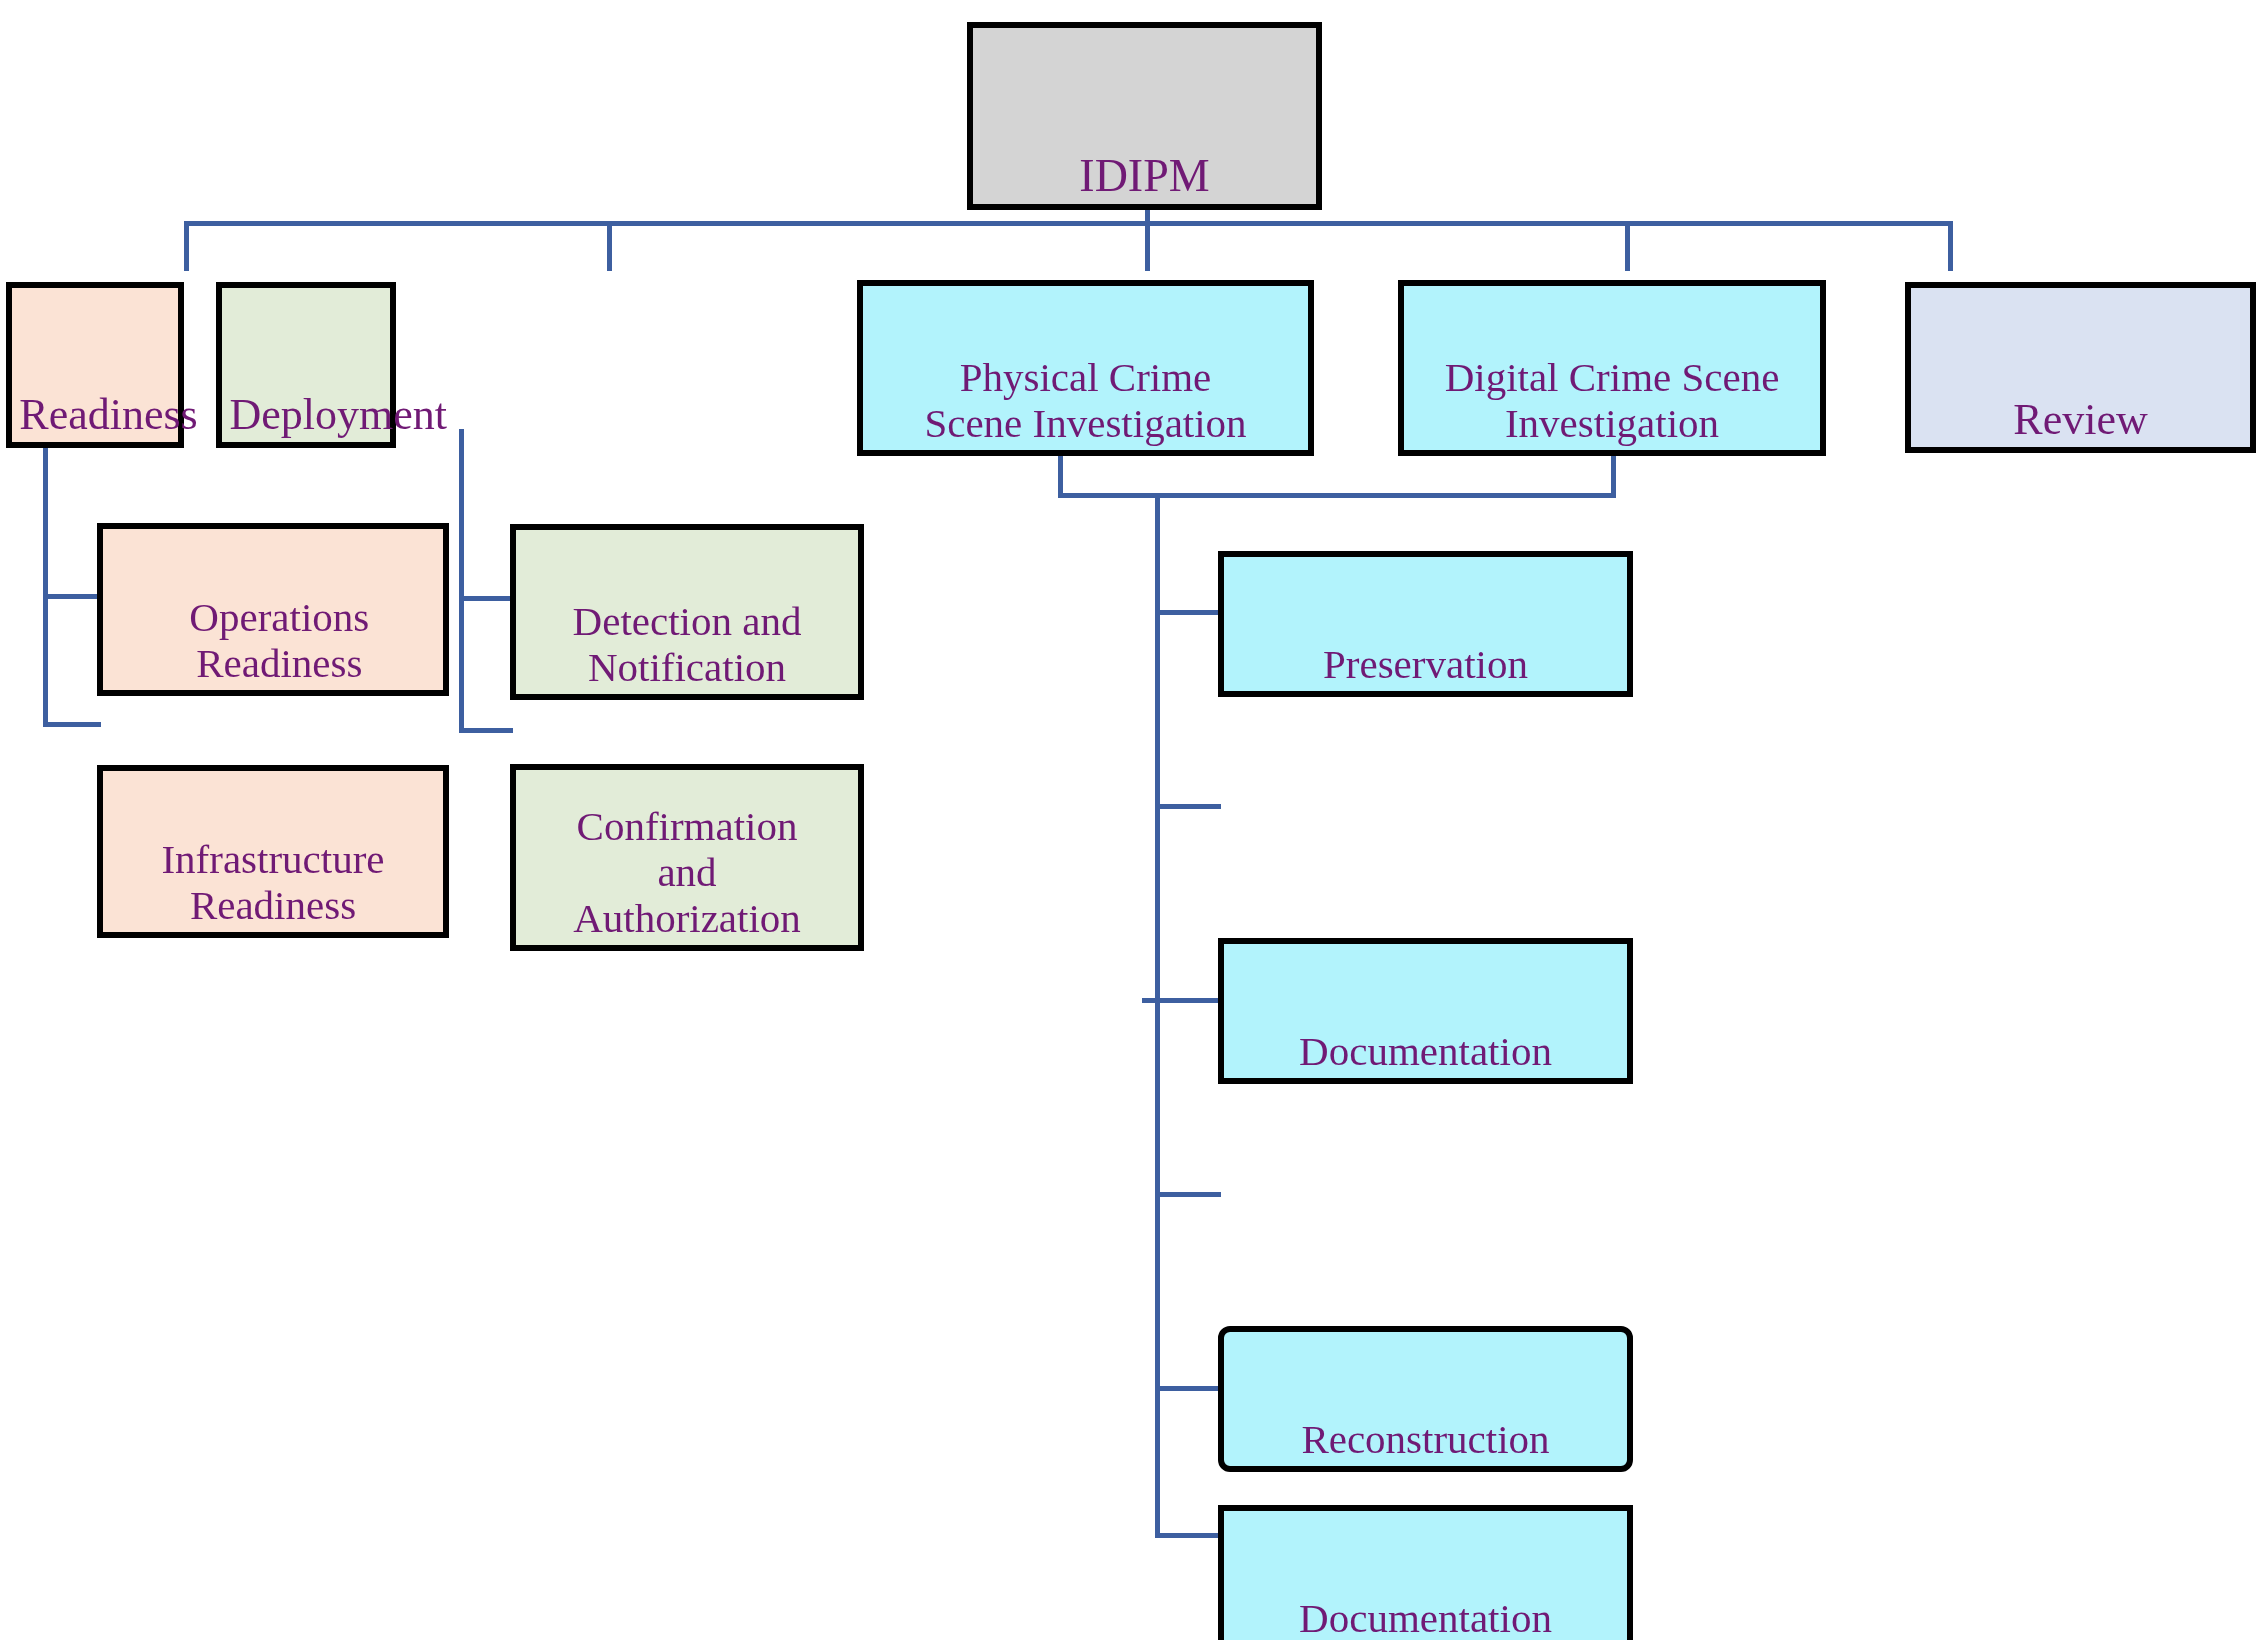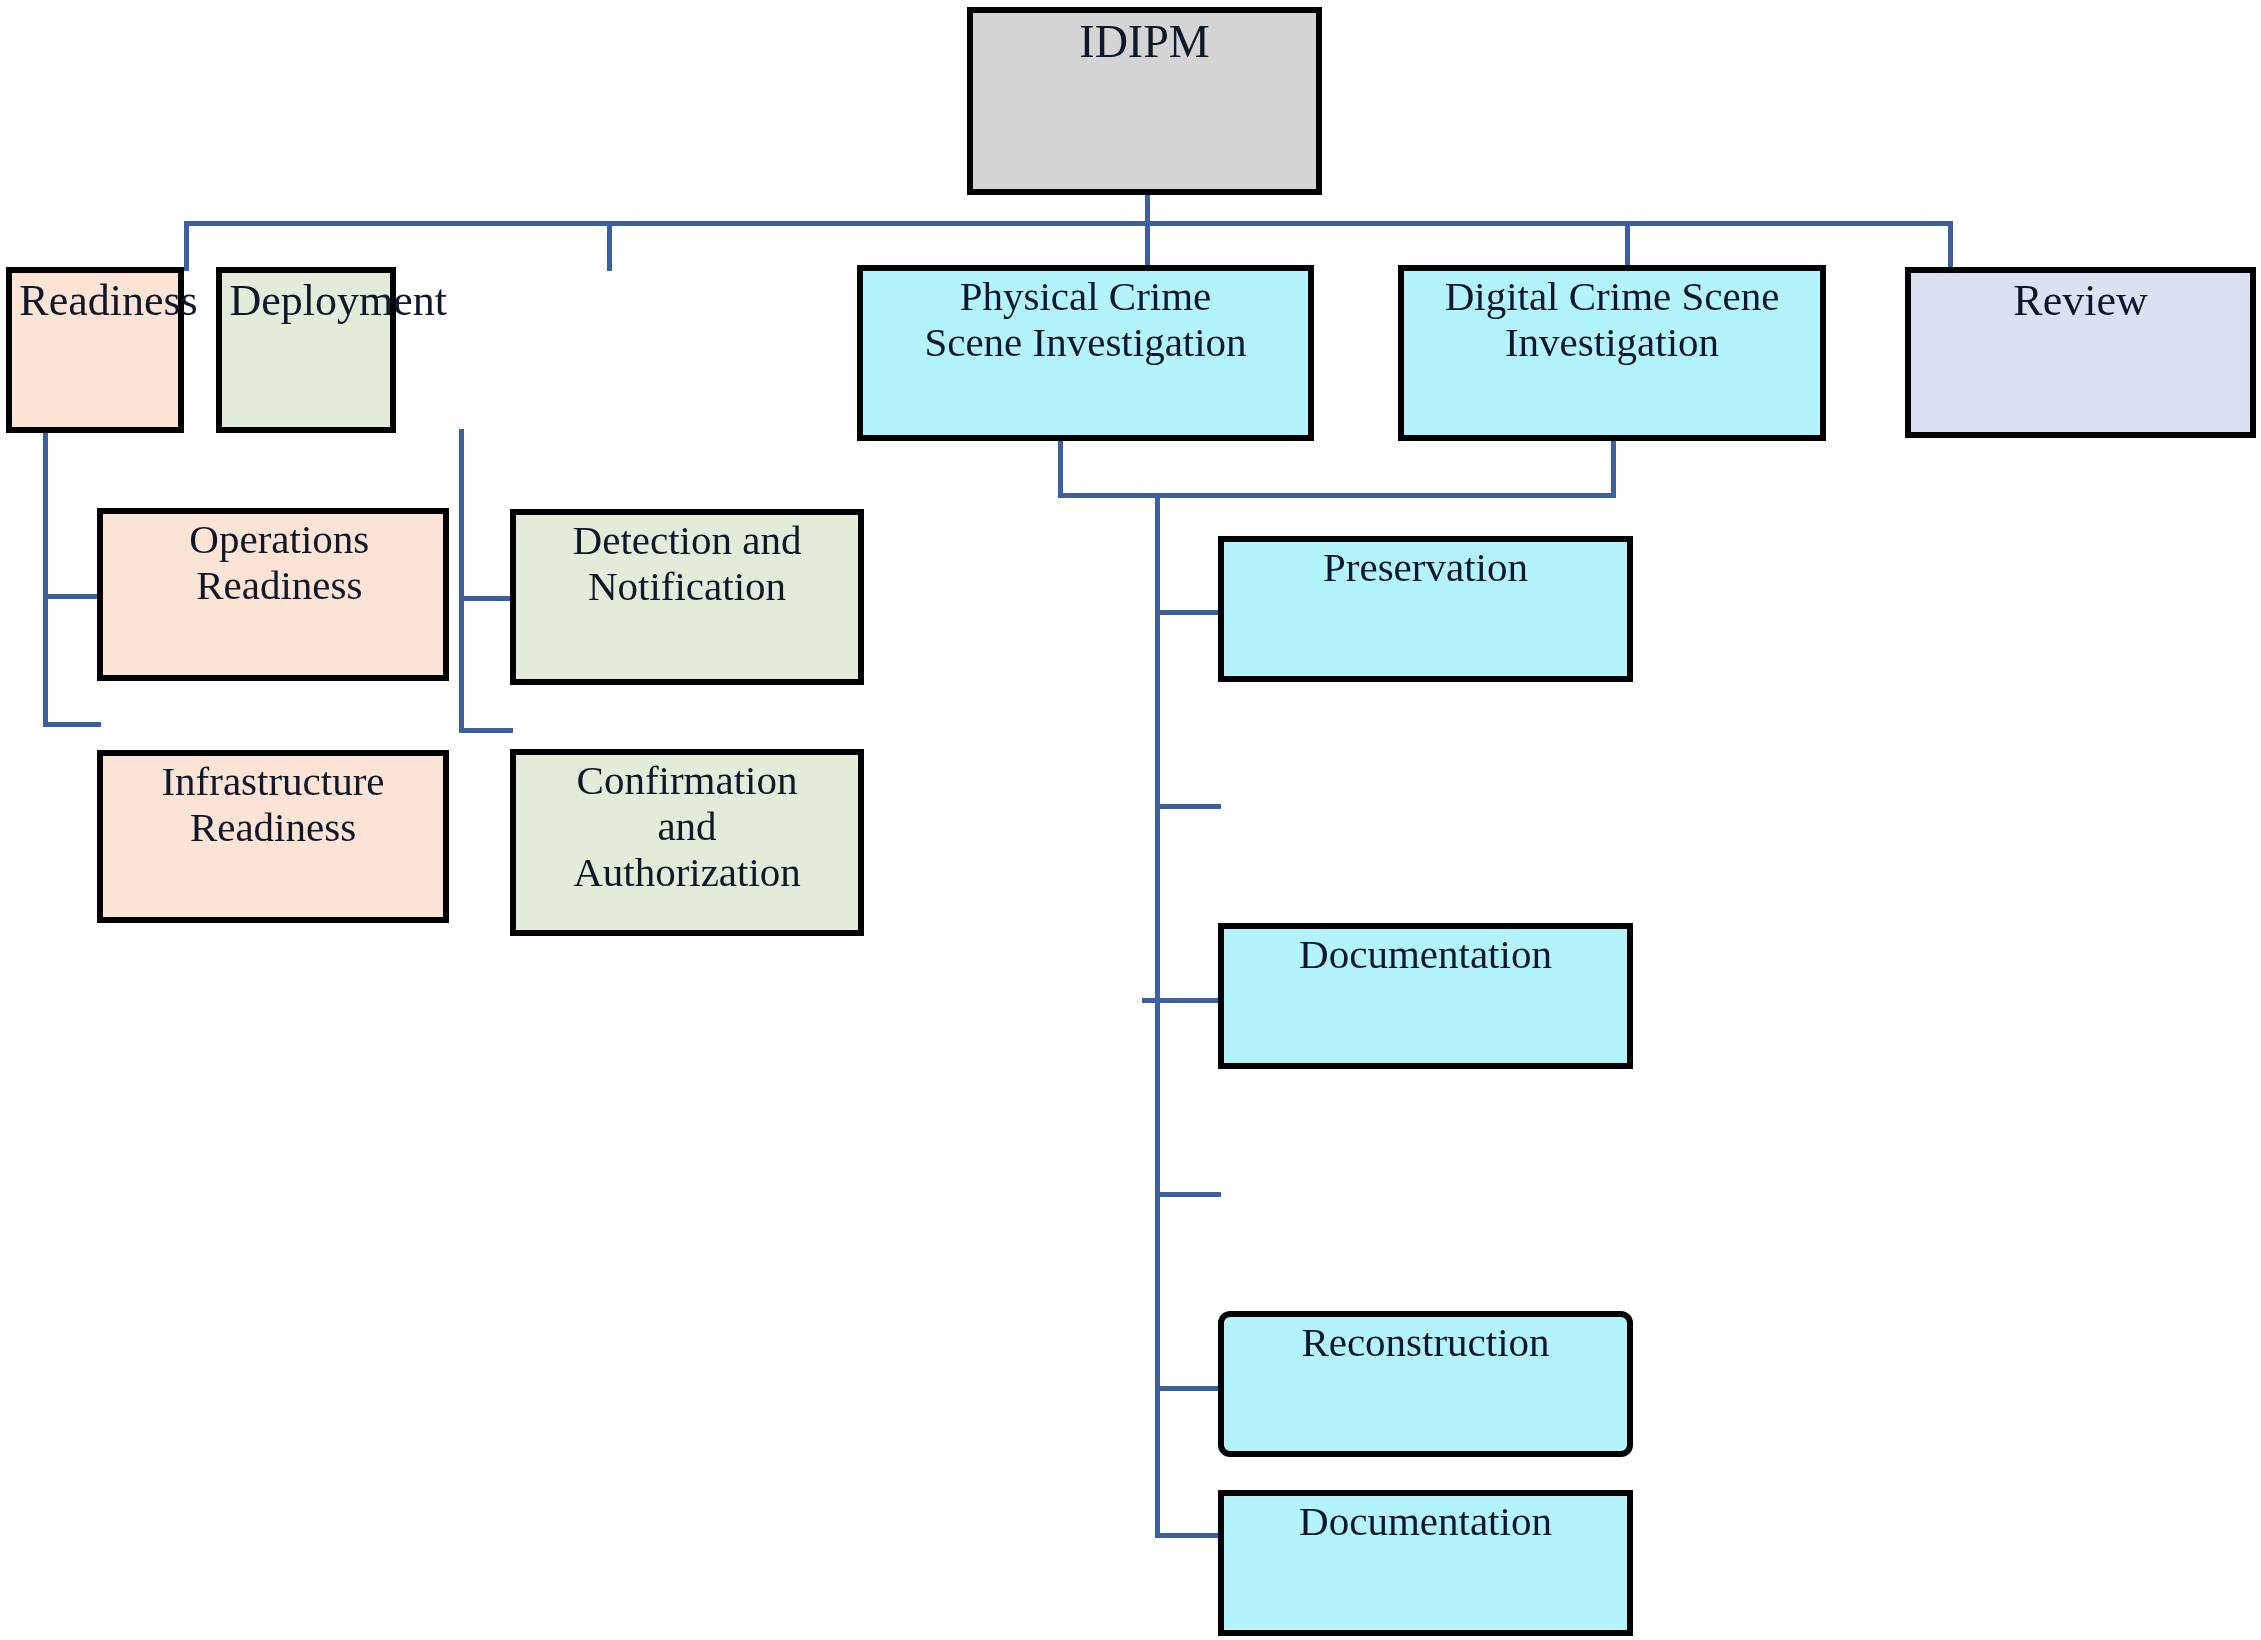--- a/index.html
+++ b/index.html
@@ -25,28 +25,29 @@
   }
   .line.h { height: 5.2px; }
   .line.v { width: 5.2px; }
 
   
   .node {
     position: absolute;
     box-sizing: border-box;
     border: 6.6px solid #000000;
     display: flex;
-    align-items: flex-start;
+    align-items: flex-end;
     justify-content: center;
     text-align: center;
-    color: #0f172a;
+    color: #701a75;
     line-height: 1.12;
     padding: 3px 7.4px;
     white-space: pre-line;
     z-index: 3;
+    margin-top: 15px;
   }
   .node-label {
     display: block;
     width: 100%;
     white-space: pre-line;
   }
 
   
   .fill-gray   { background: #d4d4d4; }
   .fill-peach  { background: #fbe3d5; }

